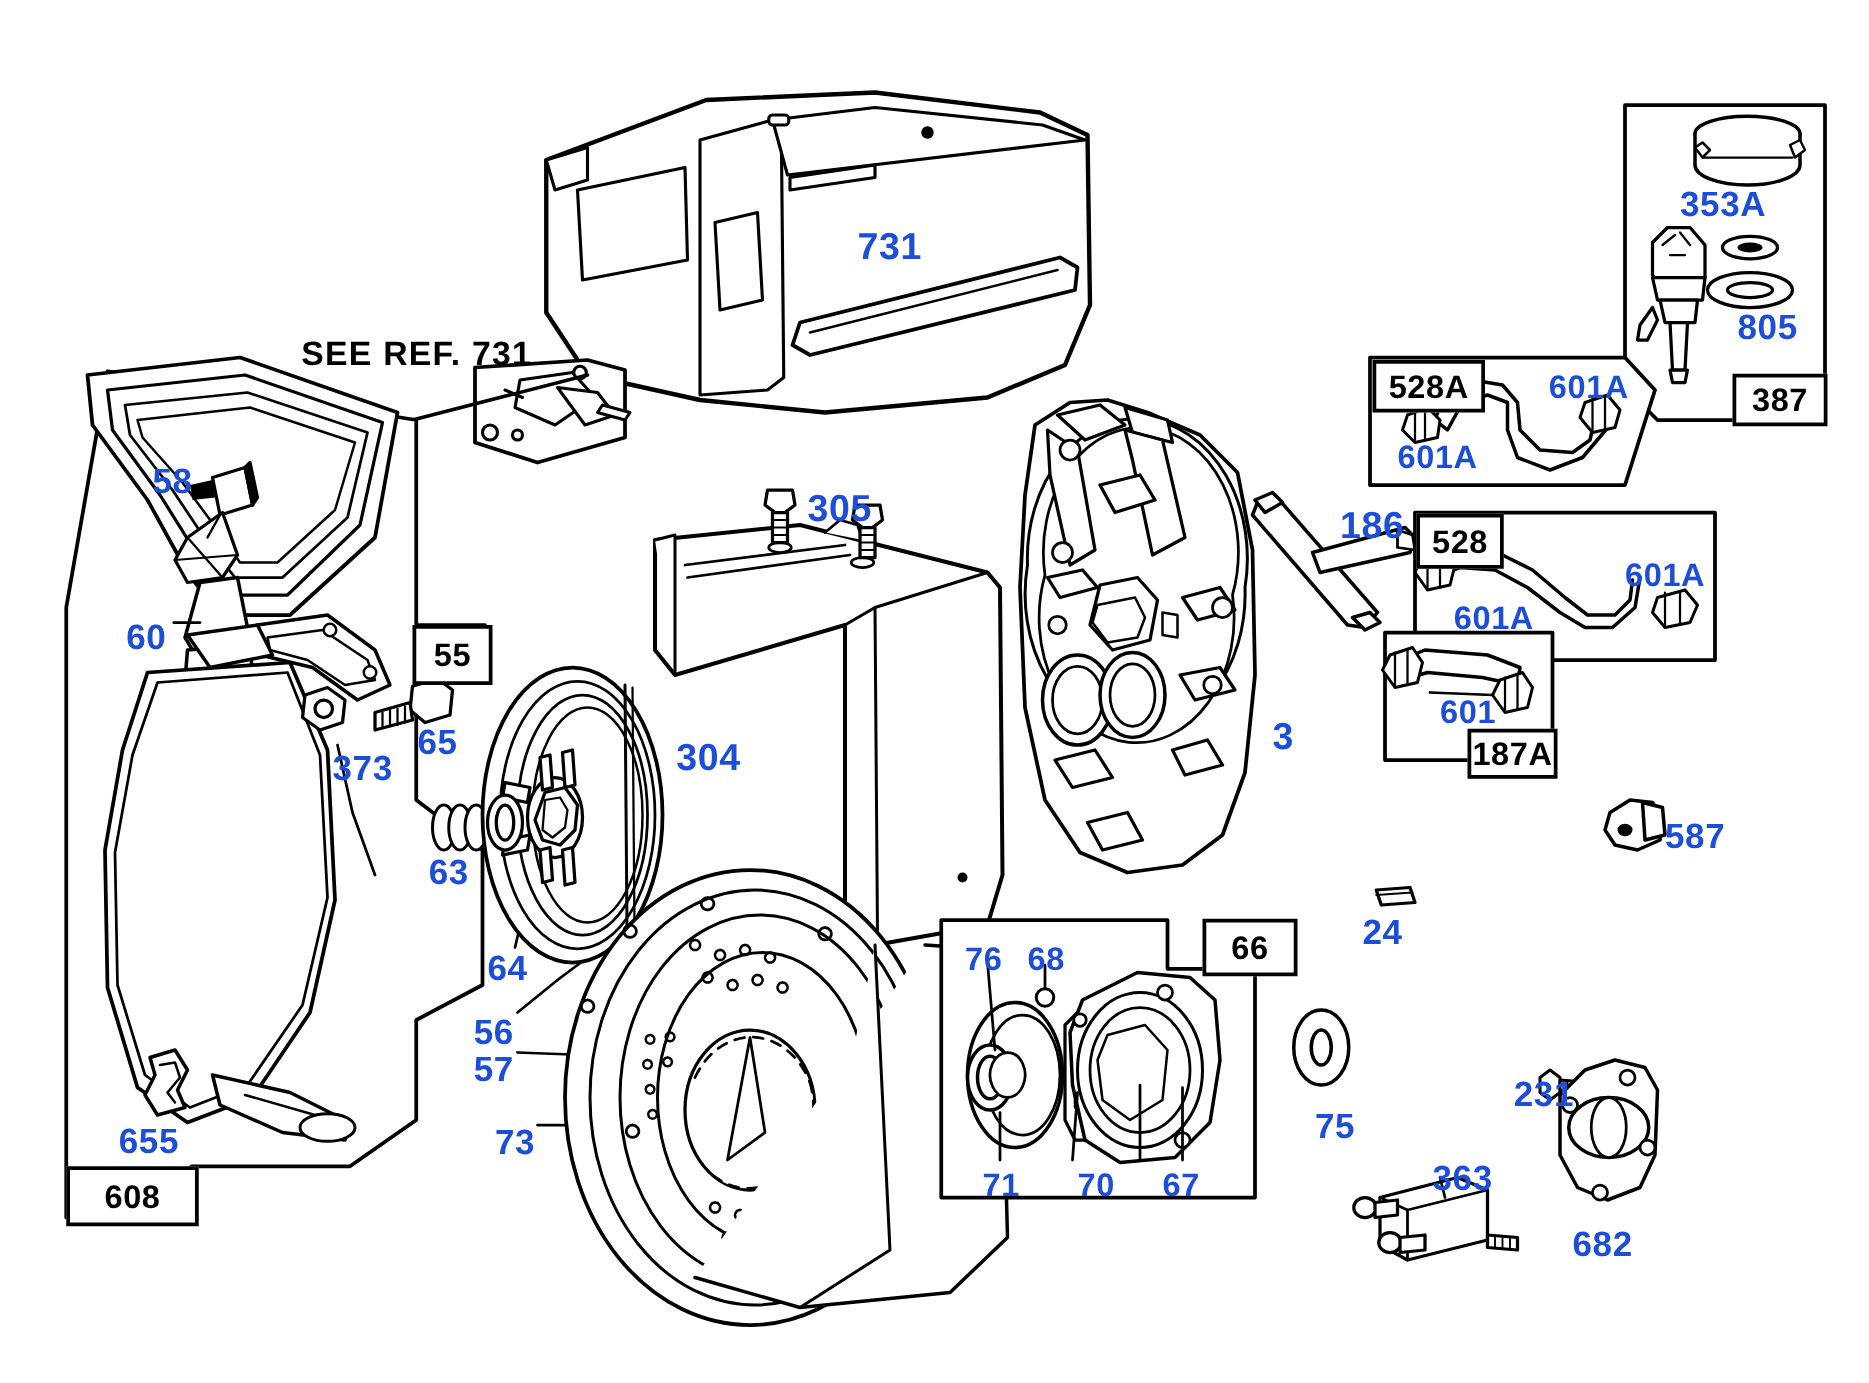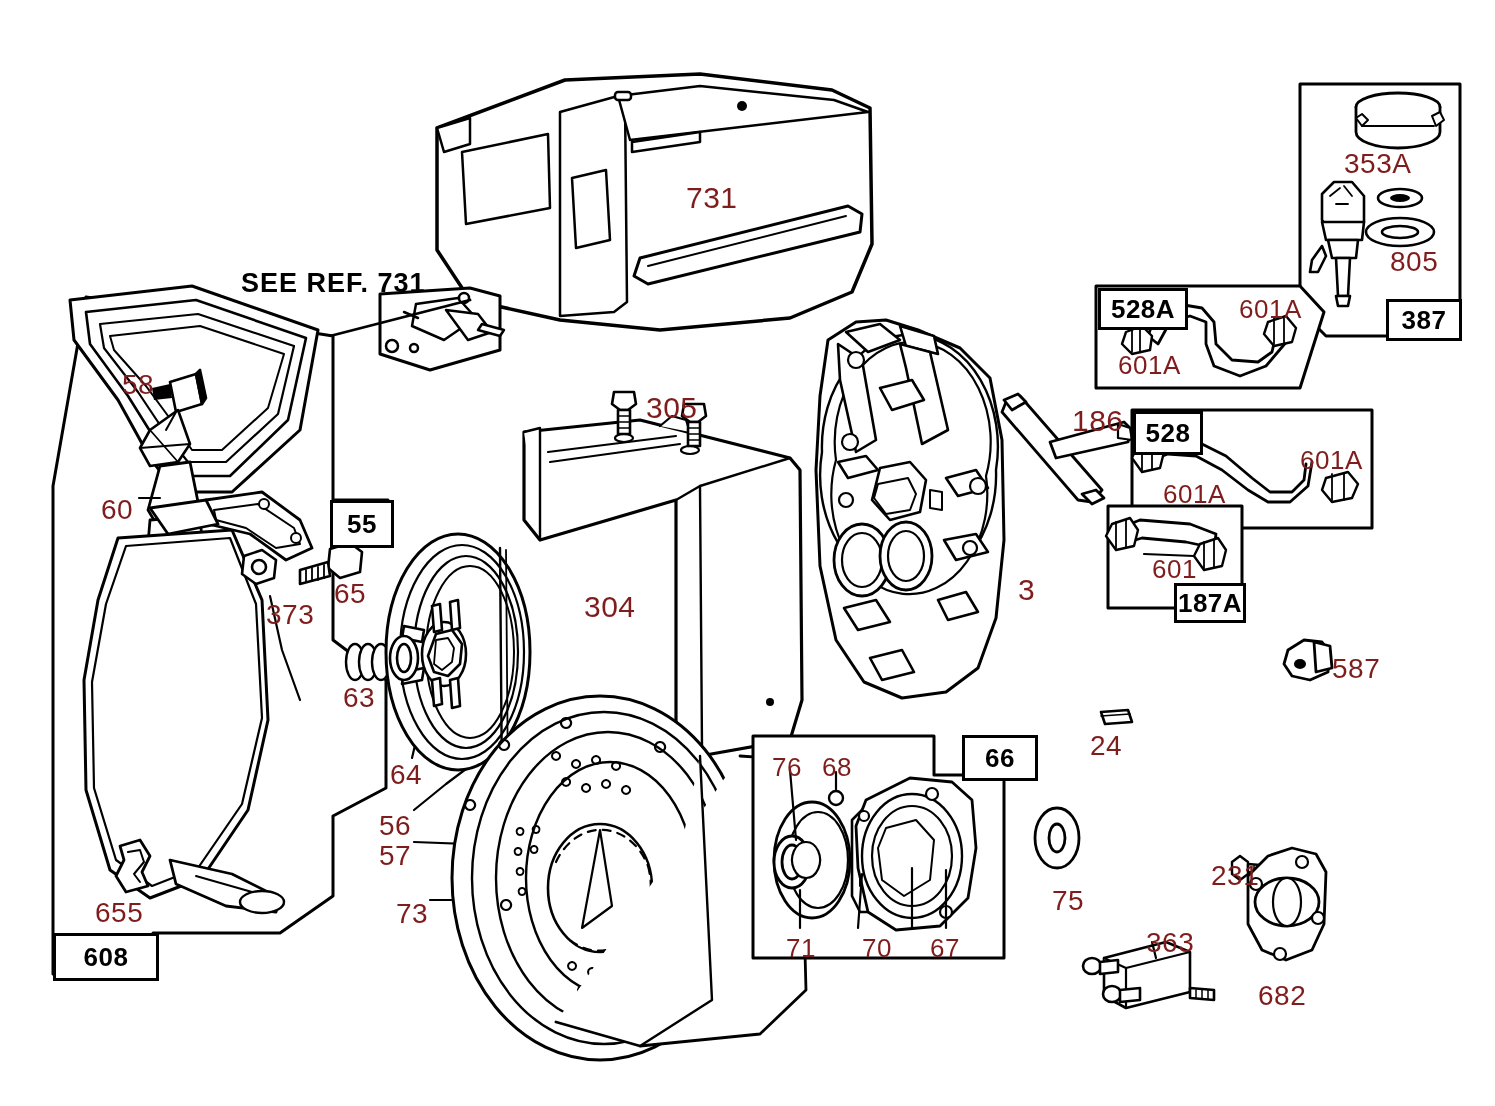--- a/index.html
+++ b/index.html
@@ -1,20 +1,20 @@
 <!DOCTYPE html>
 <html><head>
 <meta charset="utf-8">
 <style>
   html,body{margin:0;padding:0;background:#ffffff;}
   body{width:1495px;height:1106px;overflow:hidden;
        font-family:"Liberation Sans","DejaVu Sans",sans-serif;color:#000;}
   #stage{position:relative;width:1495px;height:1106px;background:#fff;}
   svg.layer{position:absolute;left:0;top:0;width:1495px;height:1106px;}
-  .lbl{position:absolute;font-weight:normal;color:#7f1d1d;white-space:nowrap;
+  .lbl{position:absolute;font-weight:bold;color:#1d4ed8;white-space:nowrap;
        line-height:1;letter-spacing:0.5px;}
   .lbl.n28{font-size:28px;}
   .lbl.n26{font-size:26px;}
   .lbl.n30{font-size:30px;}
   .boxlabel{position:absolute;border:3px solid #000;background:#fff;
             display:flex;align-items:center;justify-content:center;
             font-weight:bold;font-size:26px;letter-spacing:0.5px;}
   .seeref{position:absolute;font-size:27px;font-weight:bold;letter-spacing:1px;}
 </style>
 </head>
@@ -417,21 +417,21 @@
         <path d="M1196,990 L1196,998 M1202,990 L1202,999 M1208,990 L1208,999" stroke-width="1.5"></path>
         <path d="M1152,942 L1156,958" stroke-width="2.2"></path>
       </g>
 
     </g>
   </svg>
 
   <div id="callout-layer">
       <div class="lbl n30" style="left: 686px; top: 183px;">731</div>
       <div class="lbl n30" style="left: 646px; top: 393px;">305</div>
-      <div class="lbl n30" style="left: 584px; top: 592px;">304</div>
+      <div class="lbl n30" style="left: 541px; top: 592px;">304</div>
       <div class="lbl n30" style="left: 1018px; top: 575px;">3</div>
       <div class="lbl n30" style="left: 1052px; top: 406px; margin-left: 20px;">186</div>
       <div class="lbl n28" style="left: 122px; top: 371px;">58</div>
       <div class="lbl n28" style="left: 101px; top: 496px;">60</div>
       <div class="lbl n28" style="left: 266px; top: 601px;">373</div>
       <div class="lbl n28" style="left: 334px; top: 580px;">65</div>
       <div class="lbl n28" style="left: 343px; top: 684px;">63</div>
       <div class="lbl n28" style="left: 390px; top: 761px;">64</div>
       <div class="lbl n28" style="left: 379px; top: 812px;">56</div>
       <div class="lbl n28" style="left: 379px; top: 842px;">57</div>

